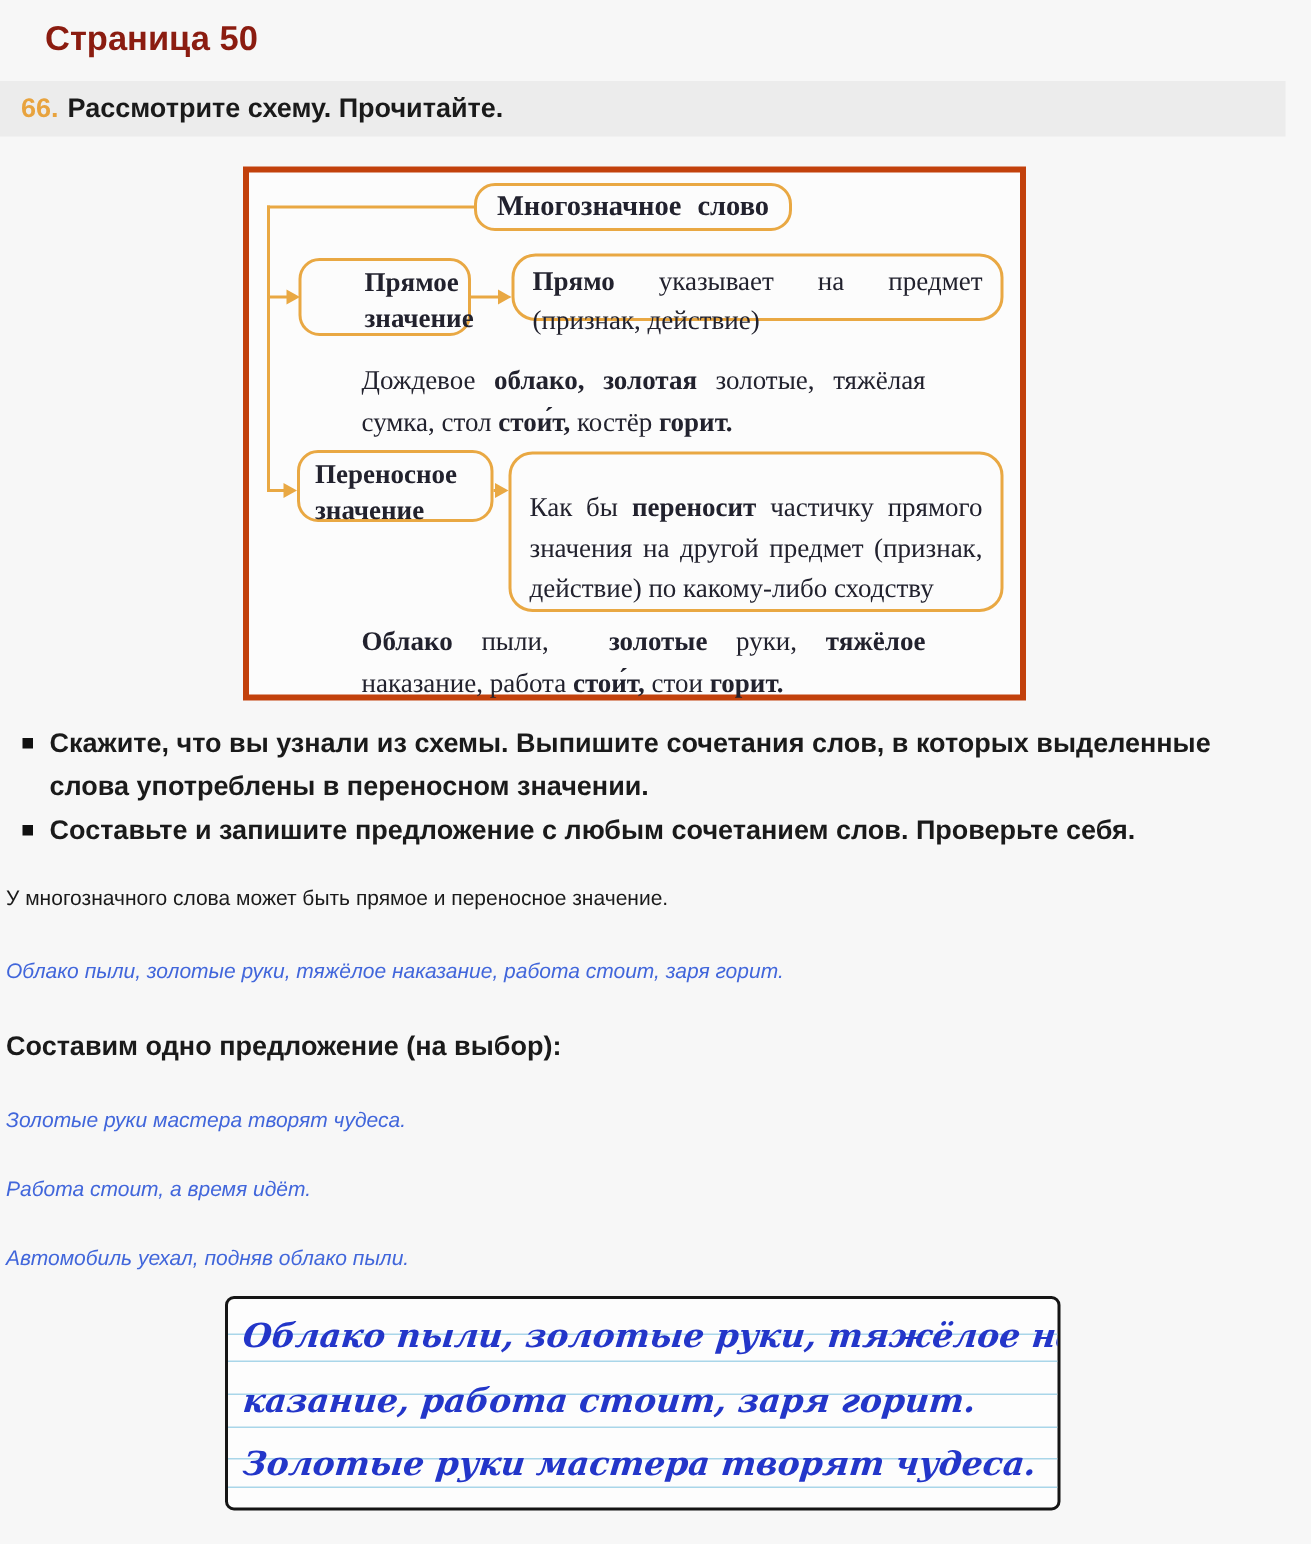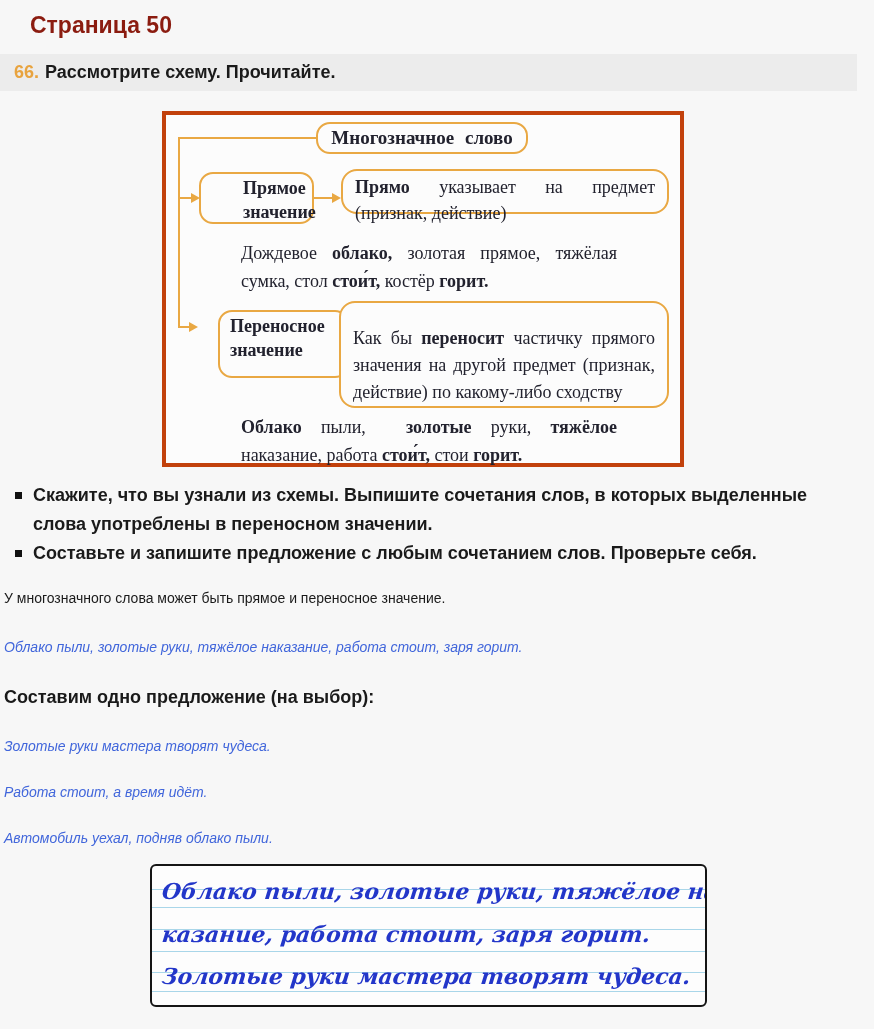--- a/index.html
+++ b/index.html
@@ -50,21 +50,21 @@
     display: flex; align-items: center; justify-content: center;
     word-spacing: 6px;
   }
   .label-box {
     border-radius: 14px;
     font-weight: bold;
     line-height: 24px;
     padding: 2px 0 0 10px;
   }
   .direct-label  { left: 33px; top: 57px;  width: 115px; height: 52px; padding-left: 42px; }
-  .figurative-label { left: 32px; top: 195px; width: 131px; height: 68px; margin-left: 20px; }
+  .figurative-label { left: 32px; top: 185px; width: 131px; height: 48px; }
   .def-box {
     border-radius: 16px;
     padding: 3px 12px 0 12px;
     line-height: 26px;
     text-align: justify;
     text-align-last: left;
   }
   .def-direct    { left: 175px; top: 54px;  width: 328px; height: 45px; }
   .def-figurative{ left: 173px; top: 186px; width: 330px; height: 107px; line-height: 27px; padding-top: 22px; }
   .example {
@@ -155,21 +155,21 @@
   <div class="hline" style="left:12px; top:211px; width:12px;"></div>
   <div class="ahead" style="left:23px; top:207px;"></div>
   <div class="hline" style="left:148px; top:82px; width:19px;"></div>
   <div class="ahead" style="left:166px; top:78px;"></div>
   <div class="hline" style="left:163px; top:211px; width:3px;"></div>
   <div class="ahead" style="left:164px; top:207px;"></div>
 
   <div class="obox root-box">Многозначное слово</div>
   <div class="obox label-box direct-label">Прямое значение</div>
   <div class="obox def-box def-direct"><span style="font-weight: bold;">Прямо</span><span> указывает на предмет (признак, действие)</span></div>
-  <div class="example example-direct"><span>Дождевое </span><span style="font-weight: bold;">облако,</span><span> </span><span style="font-weight: normal;">золотая</span><span> прямое, </span><span style="font-weight: normal;">тяжёлая</span><span> сумка, стол </span><span style="font-weight: bold;">стои́т,</span><span> костёр </span><span style="font-weight: bold;">горит.</span></div>
+  <div class="example example-direct"><span>Дождевое </span><span style="font-weight: bold;">облако,</span><span> </span><span style="font-weight: bold;">золотая</span><span> золотые, </span><span style="font-weight: normal;">тяжёлая</span><span> сумка, стол </span><span style="font-weight: bold;">стои́т,</span><span> костёр </span><span style="font-weight: bold;">горит.</span></div>
   <div class="obox label-box figurative-label">Переносное значение</div>
   <div class="obox def-box def-figurative"><span>Как бы </span><span style="font-weight: bold;">переносит</span><span> частичку прямого значения на другой предмет (признак, действие) по какому-либо сходству</span></div>
   <div class="example example-figurative"><span style="font-weight: bold;">Облако</span><span> пыли, </span><span style="font-weight: bold; margin-left: 21px;">золотые</span><span> руки, </span><span style="font-weight: bold;">тяжёлое</span><span> наказание, работа </span><span style="font-weight: bold;">стои́т,</span><span> стои </span><span style="font-weight: bold;">горит.</span></div>
 </div>
 
 <ul class="task-list">
   <li>Скажите, что вы узнали из схемы. Выпишите сочетания слов, в которых выделенные слова употреблены в переносном значении.</li>
   <li>Составьте и запишите предложение с любым сочетанием слов. Проверьте себя.</li>
 </ul>
 

